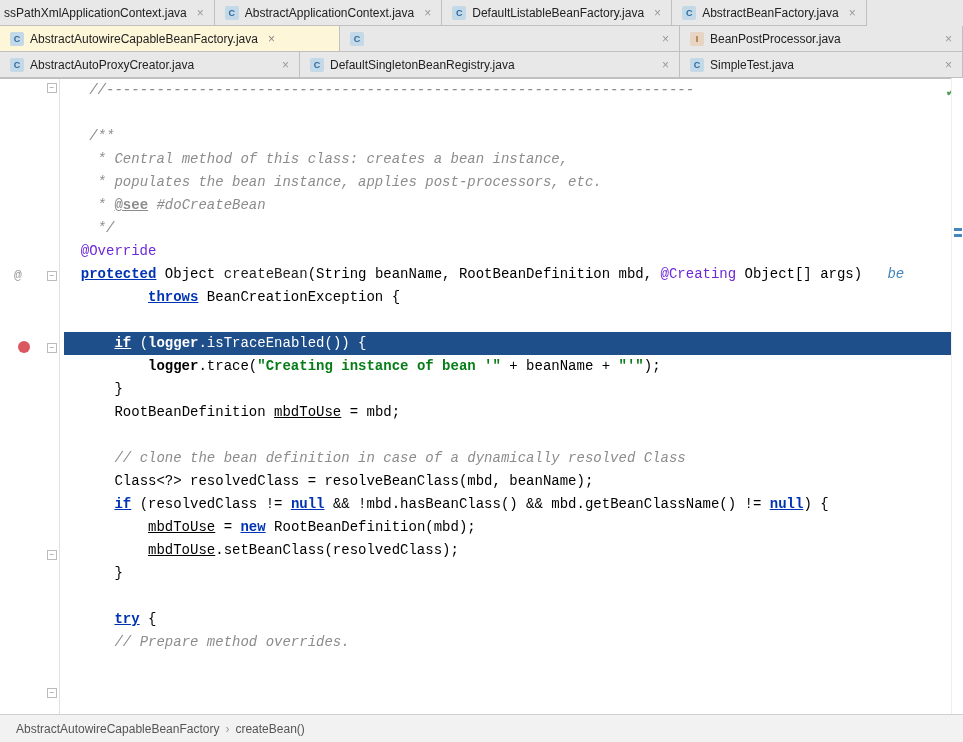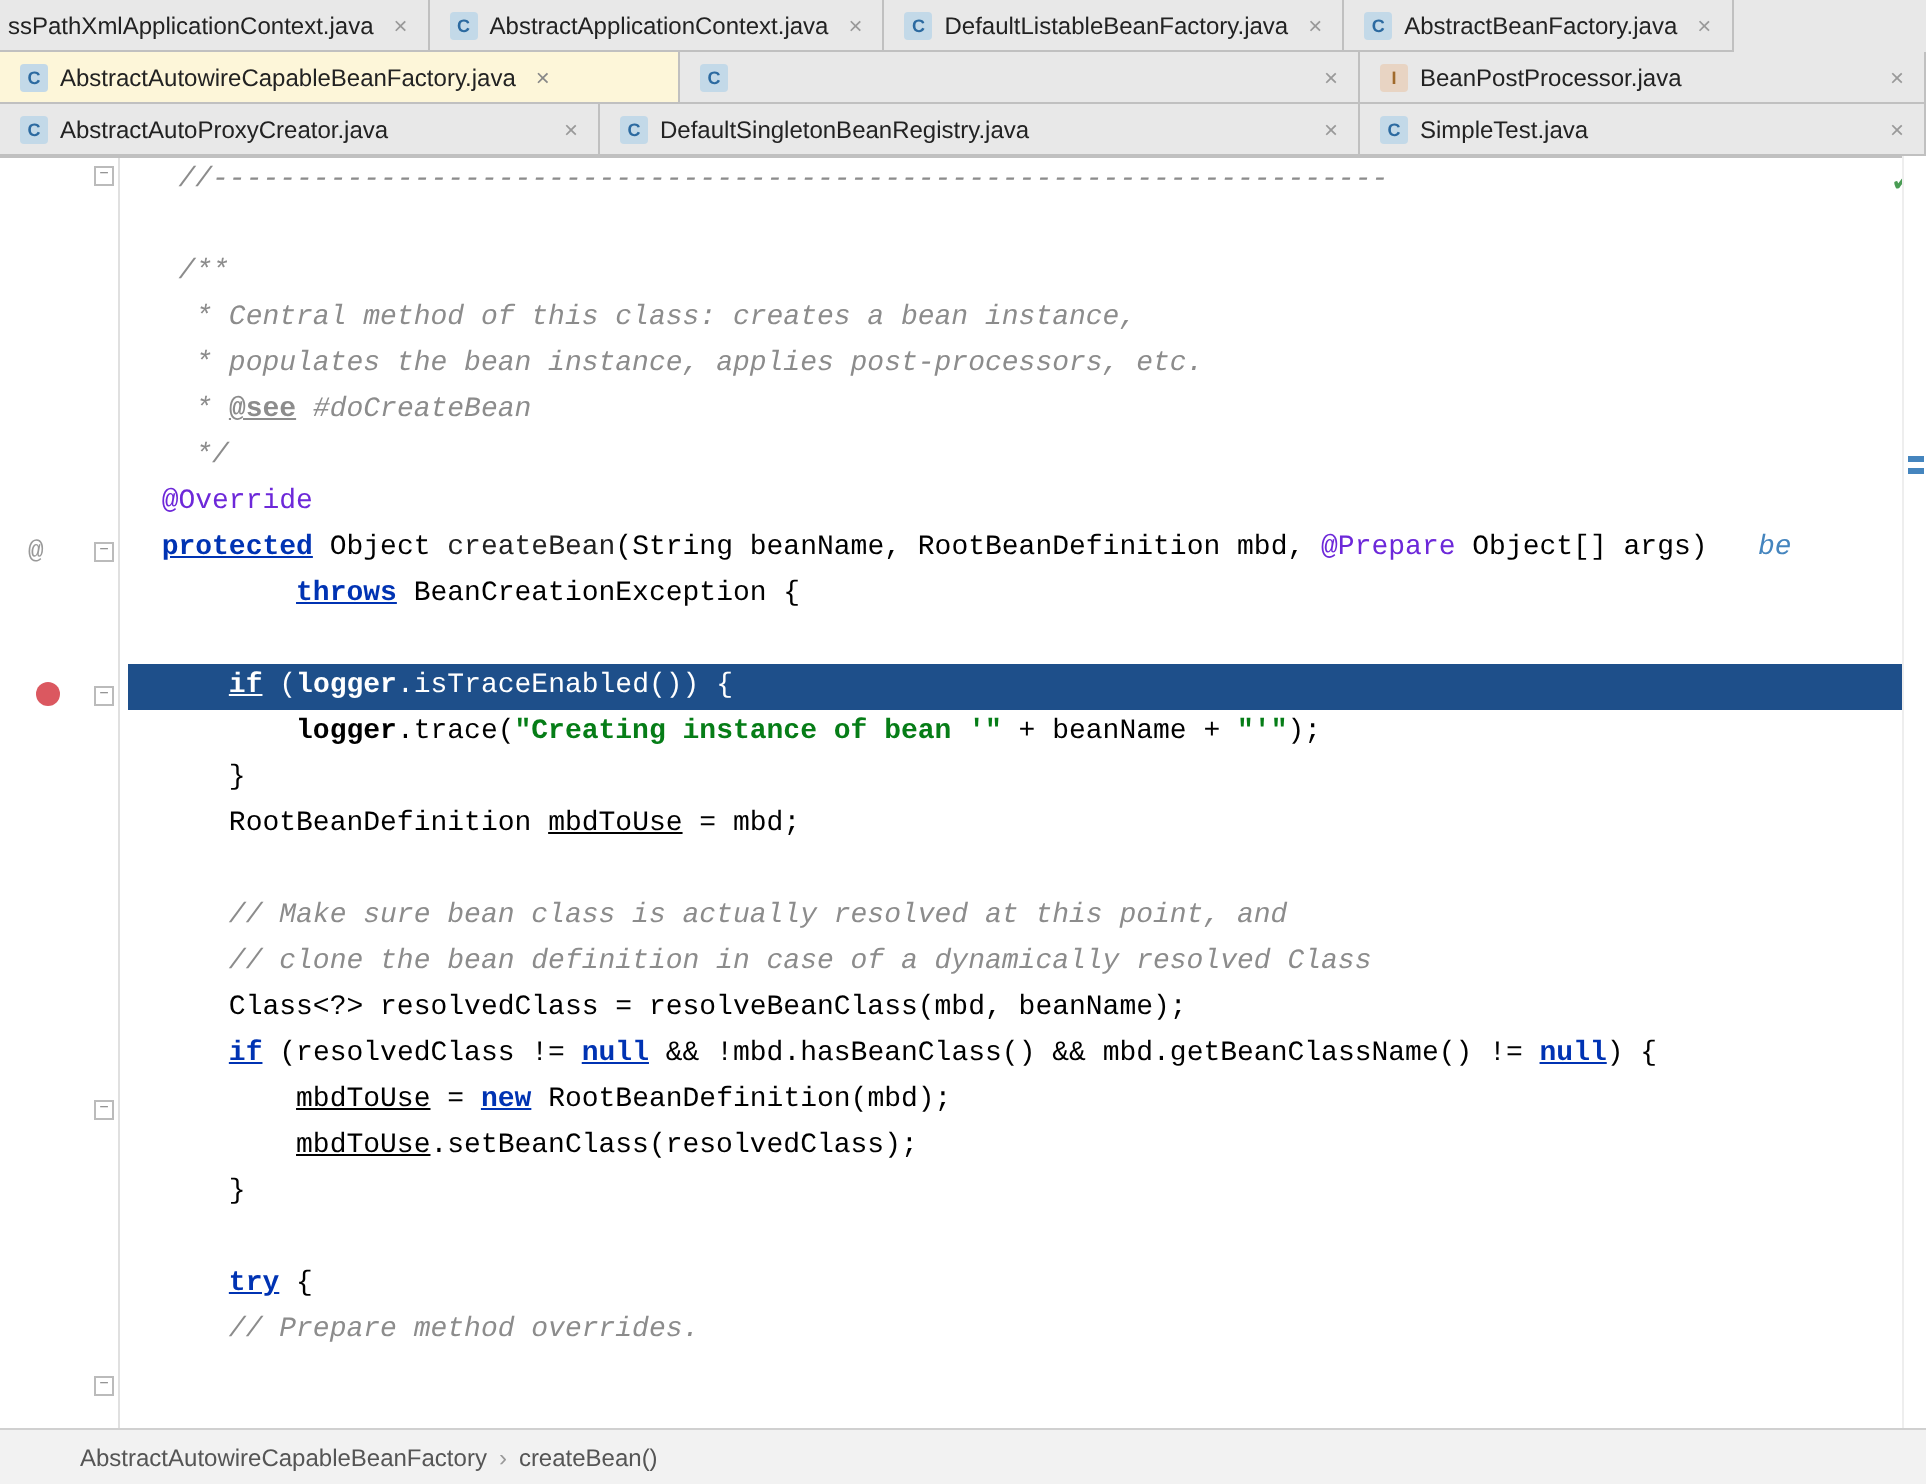--- a/index.html
+++ b/index.html
@@ -28,21 +28,21 @@
 .str { color:#067d17; font-weight:bold; }
 .cmt { color:#8c8c8c; font-style:italic; }
 .doc { color:#8c8c8c; font-style:italic; }
 .doctag { color:#8c8c8c; text-decoration:underline; font-weight:bold; }
 .fn { color:#222; }
 .ul { text-decoration:underline; }
 .param { color:#4585be; font-style:italic; }
 .check { position:absolute; right:8px; top:4px; color:#499c54; font-size:14px; }
 
 
-.crumbs { position:absolute; bottom:0; left:0; right:0; height:28px; background:#f2f2f2; border-top:1px solid #d0d0d0; display:flex; align-items:center; padding-left:40px; font-size:12px; color:#555; }
+.crumbs { position:absolute; bottom:0; left:0; right:0; height:28px; background:#f2f2f2; border-top:1px solid #d0d0d0; display:flex; align-items:center; padding-left:16px; font-size:12px; color:#555; }
 .crumbs .sep { margin:0 6px; color:#999; }
 
 
 .strip { position:absolute; right:0; top:78px; width:12px; bottom:28px; background:#fff; border-left:1px solid #eee; }
 .strip-mark { position:absolute; left:2px; width:8px; height:3px; }
 
 
 .ic-c { background:#c3d9e8; border-radius:2px; color:#2c6aa0; font-size:9px; font-weight:bold; text-align:center; line-height:14px; }
 .ic-i { background:#e8d4c3; border-radius:2px; color:#a06a2c; font-size:9px; font-weight:bold; text-align:center; line-height:14px; }
 </style>
@@ -118,29 +118,28 @@
   <div class="code">
     <span class="check">✔</span>
     <div class="line">   <span class="cmt">//----------------------------------------------------------------------</span></div>
     <div class="line"></div>
     <div class="line">   <span class="doc">/**</span></div>
     <div class="line">   <span class="doc"> * Central method of this class: creates a bean instance,</span></div>
     <div class="line">   <span class="doc"> * populates the bean instance, applies post-processors, etc.</span></div>
     <div class="line">   <span class="doc"> * </span><span class="doctag">@see</span><span class="doc"> #doCreateBean</span></div>
     <div class="line">   <span class="doc"> */</span></div>
     <div class="line">  <span class="ann">@Override</span></div>
-    <div class="line">  <span class="kw">protected</span><span> Object </span><span class="fn">createBean</span><span>(String beanName, RootBeanDefinition mbd, </span><span class="ann">@Prepare</span><span> Object[] args)   </span><span class="param">be</span></div>
+    <div class="line">  <span class="kw">protected</span><span> Object </span><span class="fn">createBean</span><span>(String beanName, RootBeanDefinition mbd, </span><span class="ann">@Creating</span><span> Object[] args)   </span><span class="param">be</span></div>
     <div class="line">          <span class="kw">throws</span><span> BeanCreationException {</span></div>
     <div class="line"></div>
     <div class="line hl">      <span class="kw">if</span><span> (</span><span style="font-weight:bold">logger</span><span>.isTraceEnabled()) {</span></div>
     <div class="line">          <span style="font-weight:bold">logger</span><span>.trace(</span><span class="str">"Creating instance of bean '"</span><span> + beanName + </span><span class="str">"'"</span><span>);</span></div>
     <div class="line">      <span>}</span></div>
     <div class="line">      <span>RootBeanDefinition </span><span class="ul">mbdToUse</span><span> = mbd;</span></div>
     <div class="line"></div>
-    <div class="line">      <span class="cmt">// Make sure bean class is actually resolved at this point, and</span></div>
     <div class="line">      <span class="cmt">// clone the bean definition in case of a dynamically resolved Class</span></div>
     <div class="line">      <span>Class&lt;?&gt; resolvedClass = resolveBeanClass(mbd, beanName);</span></div>
     <div class="line">      <span class="kw">if</span><span> (resolvedClass != </span><span class="kw">null</span><span> &amp;&amp; !mbd.hasBeanClass() &amp;&amp; mbd.getBeanClassName() != </span><span class="kw">null</span><span>) {</span></div>
     <div class="line">          <span class="ul">mbdToUse</span><span> = </span><span class="kw">new</span><span> RootBeanDefinition(mbd);</span></div>
     <div class="line">          <span class="ul">mbdToUse</span><span>.setBeanClass(resolvedClass);</span></div>
     <div class="line">      <span>}</span></div>
     <div class="line"></div>
     <div class="line">      <span class="kw">try</span><span> {</span></div>
     <div class="line">      <span class="cmt">// Prepare method overrides.</span></div>
   </div>

